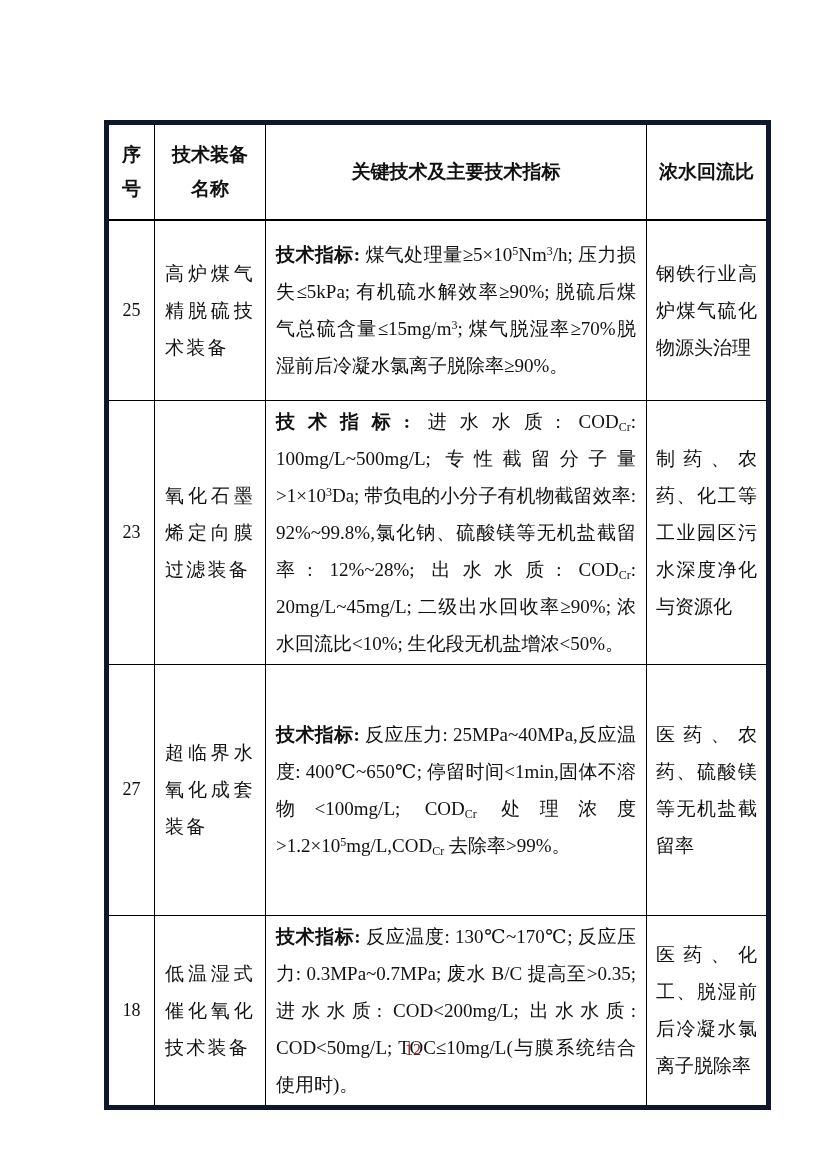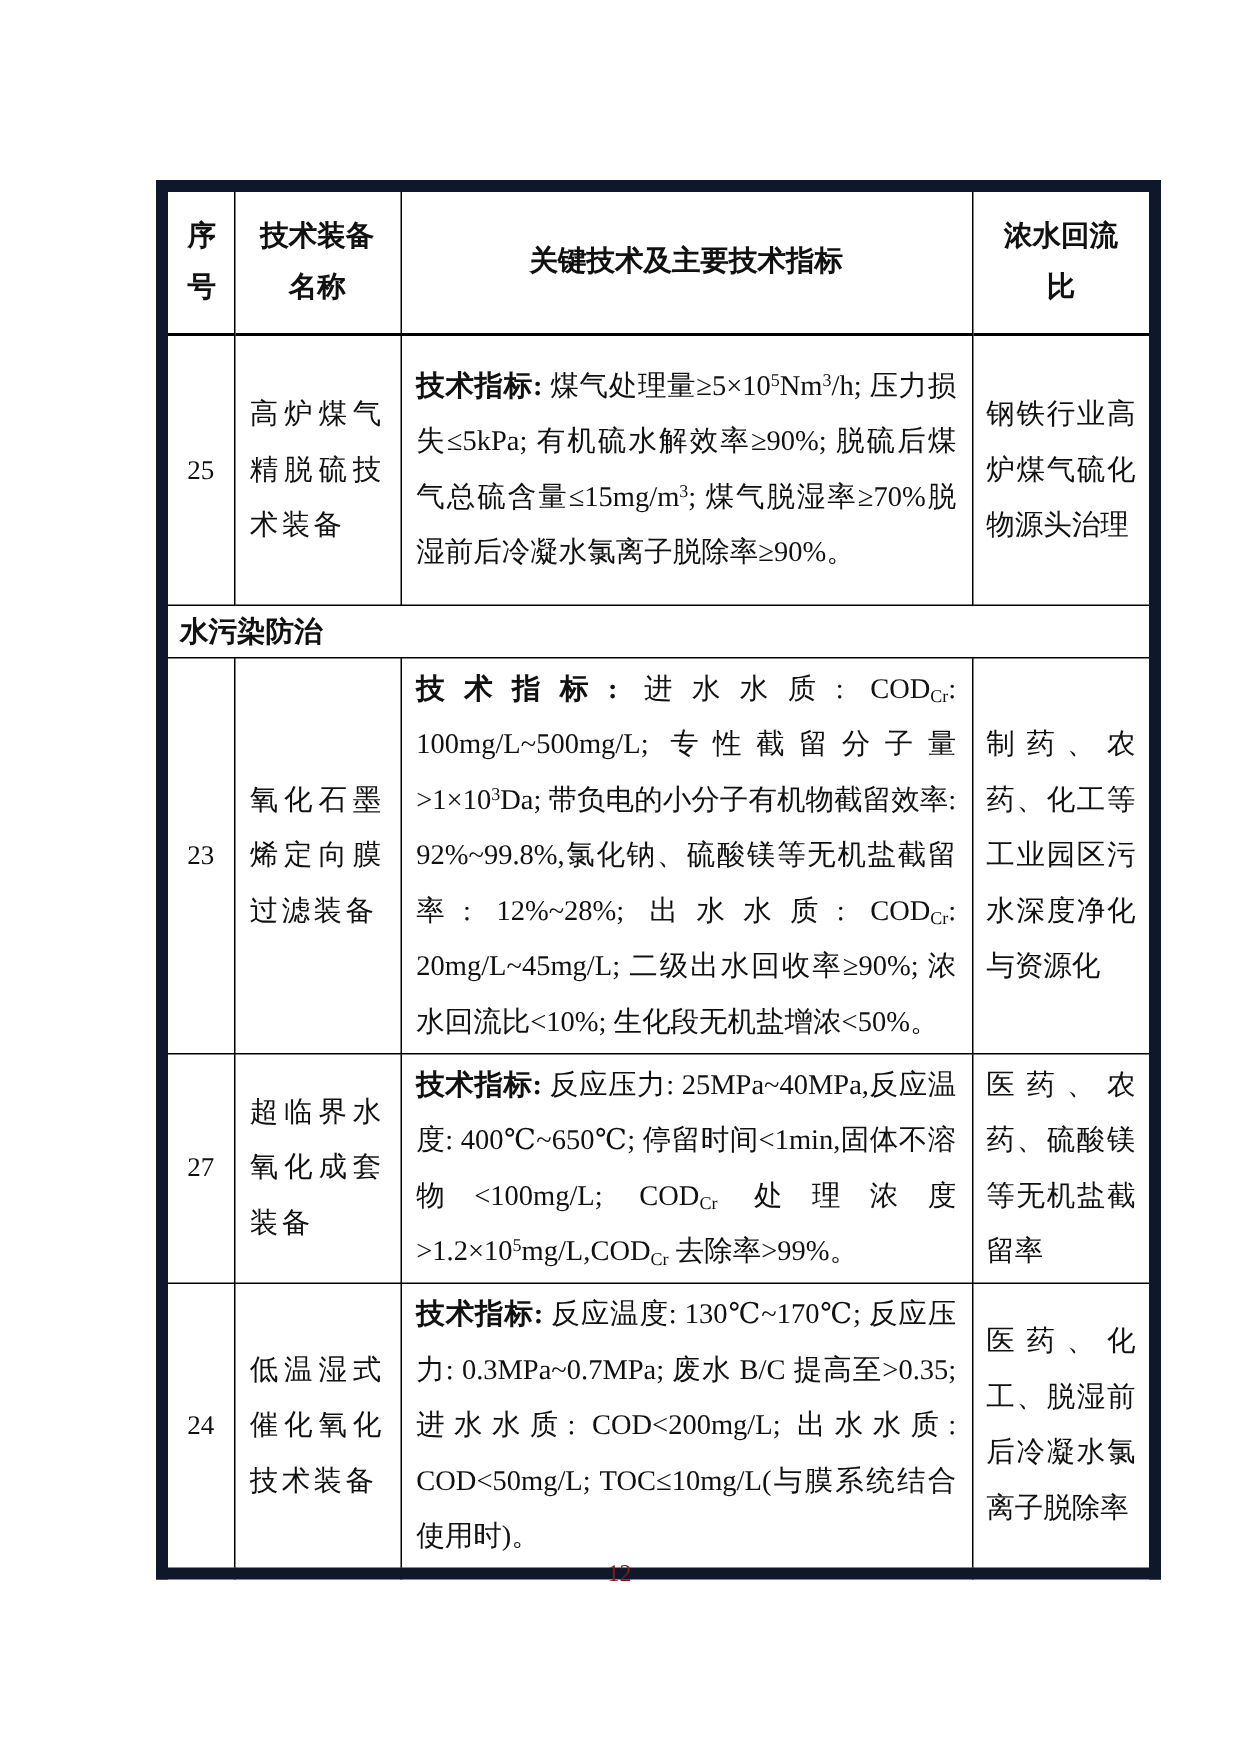--- a/index.html
+++ b/index.html
@@ -15,21 +15,21 @@
     width: 826px; height: 1169px;
     background: #ffffff;
     overflow: hidden;
   }
   table.doc-table {
     position: absolute;
     left: 104px; top: 120px;
     width: 662px;
     border-collapse: collapse;
     table-layout: fixed;
-    border: 8px solid #0f172a;
+    border: 5px solid #0f172a;
   }
   .doc-table th, .doc-table td {
     border: 1px solid #000;
     vertical-align: middle;
     font-size: 19px;
   }
   
   .doc-table thead tr { height: 75px; }
   .doc-table th {
     font-family: "Liberation Sans", "DejaVu Sans", sans-serif;
@@ -117,36 +117,33 @@
       </tr>
     </thead>
     <tbody>
         <tr>
           <td class="cell-no">25</td>
           <td class="cell-name">高炉煤气精脱硫技术装备</td>
           <td class="cell-ind"><strong class="seg-bold">技术指标:</strong><span class="seg"> 煤气处理量≥5×10</span><sup class="seg-sup">5</sup><span class="seg">Nm</span><sup class="seg-sup">3</sup><span class="seg">/h; 压力损失≤5kPa; 有机硫水解效率≥90%; 脱硫后煤气总硫含量≤15mg/m</span><sup class="seg-sup">3</sup><span class="seg">; 煤气脱湿率≥70%脱湿前后冷凝水氯离子脱除率≥90%。</span></td>
           <td class="cell-scope">钢铁行业高炉煤气硫化物源头治理</td>
         </tr>
         <tr>
-          <td class="section-cell" colspan="4">水污染防治</td>
-        </tr>
-        <tr>
           <td class="cell-no">23</td>
           <td class="cell-name">氧化石墨烯定向膜过滤装备</td>
           <td class="cell-ind"><strong class="seg-bold">技术指标:</strong><span class="seg"> 进水水质: COD</span><sub class="seg-sub">Cr</sub><span class="seg">: 100mg/L~500mg/L; 专性截留分子量&gt;1×10</span><sup class="seg-sup">3</sup><span class="seg">Da; 带负电的小分子有机物截留效率: 92%~99.8%,氯化钠、硫酸镁等无机盐截留率: 12%~28%; 出水水质: COD</span><sub class="seg-sub">Cr</sub><span class="seg">: 20mg/L~45mg/L; 二级出水回收率≥90%; 浓水回流比&lt;10%; 生化段无机盐增浓&lt;50%。</span></td>
           <td class="cell-scope">制药、农药、化工等工业园区污水深度净化与资源化</td>
         </tr>
         <tr>
           <td class="cell-no">27</td>
           <td class="cell-name">超临界水氧化成套装备</td>
           <td class="cell-ind"><strong class="seg-bold">技术指标:</strong><span class="seg"> 反应压力: 25MPa~40MPa,反应温度: 400℃~650℃; 停留时间&lt;1min,固体不溶物&lt;100mg/L; COD</span><sub class="seg-sub">Cr</sub><span class="seg"> 处理浓度&gt;1.2×10</span><sup class="seg-sup">5</sup><span class="seg">mg/L,COD</span><sub class="seg-sub">Cr</sub><span class="seg"> 去除率&gt;99%。</span></td>
           <td class="cell-scope">医药、农药、硫酸镁等无机盐截留率</td>
         </tr>
         <tr>
-          <td class="cell-no">24</td>
+          <td class="cell-no">18</td>
           <td class="cell-name">低温湿式催化氧化技术装备</td>
           <td class="cell-ind"><strong class="seg-bold">技术指标:</strong><span class="seg"> 反应温度: 130℃~170℃; 反应压力: 0.3MPa~0.7MPa; 废水 B/C 提高至&gt;0.35; 进水水质: COD&lt;200mg/L; 出水水质: COD&lt;50mg/L; TOC≤10mg/L(与膜系统结合使用时)。</span></td>
           <td class="cell-scope">医药、化工、脱湿前后冷凝水氯离子脱除率</td>
         </tr>
       </tbody>
   </table>
 
   <div class="page-number">12</div>
 
 </div>

